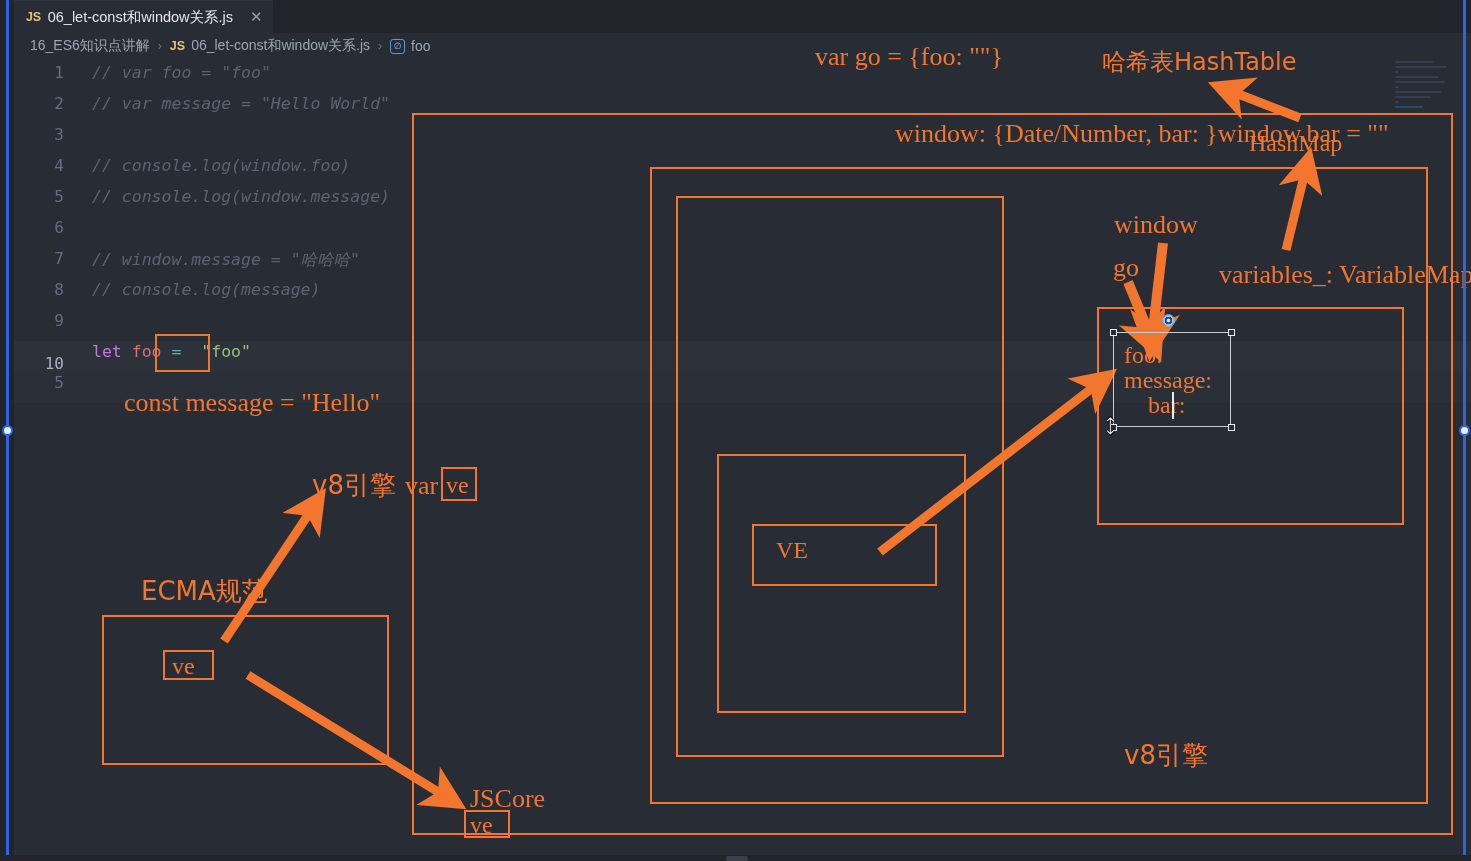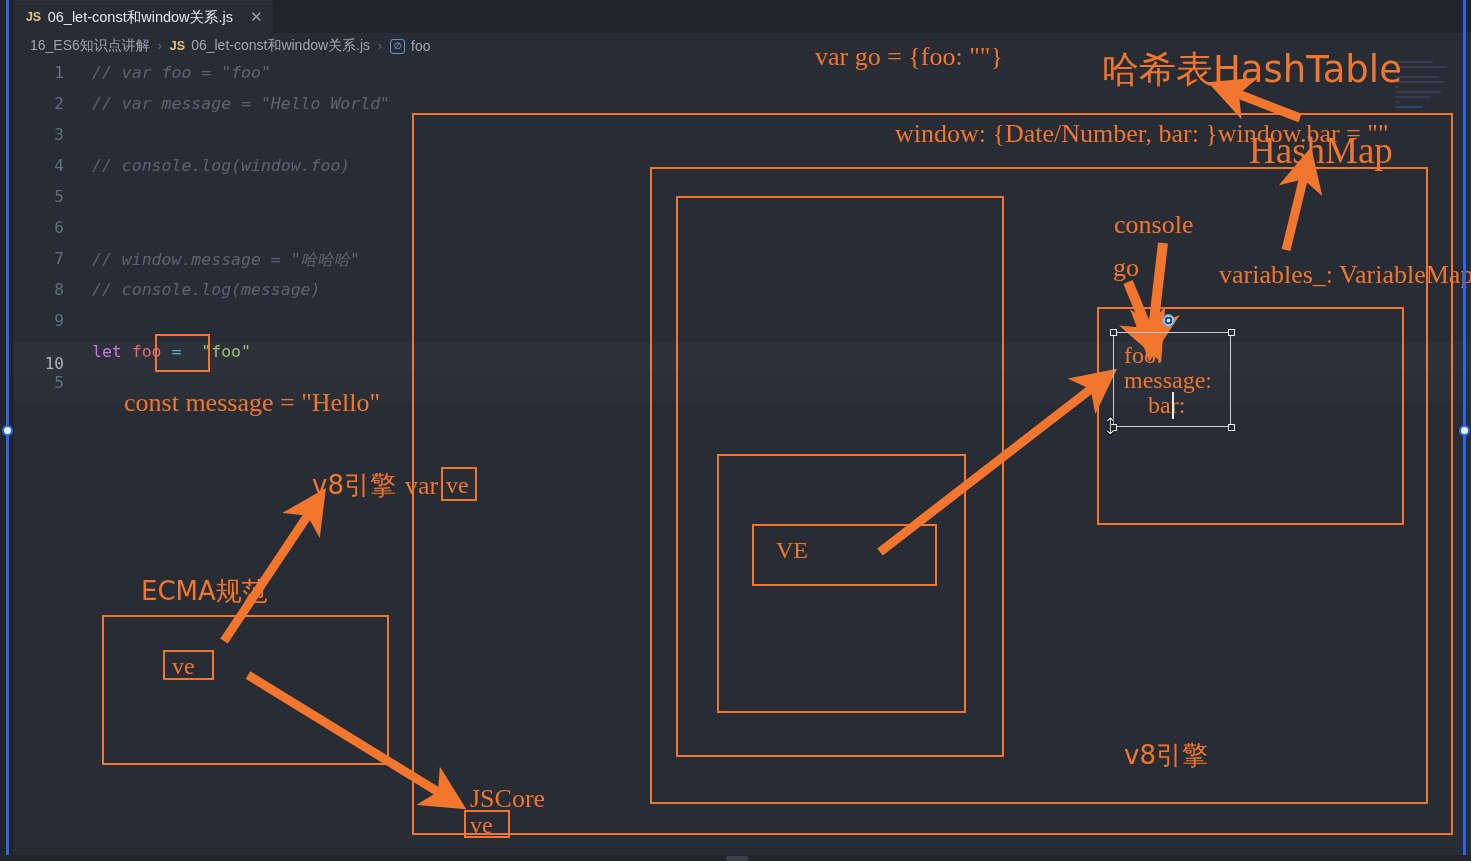--- a/index.html
+++ b/index.html
@@ -101,21 +101,21 @@
 
   .anno {
     position: absolute;
     color: #f2762e;
     font-family: "Liberation Serif", serif;
     white-space: pre;
     line-height: 1.18;
   }
   .anno.sz24 { font-size: 24px; }
   .anno.sz26 { font-size: 26px; }
-  .anno.sz28 { font-size: 37px; }
+  .anno.sz28 { font-size: 24px; }
 
   .anno-cn { font-family: "DejaVu Sans", sans-serif; }
 
   .obox { position: absolute; border: 2.6px solid #f2762e; }
   .obox-thin { position: absolute; border: 2.2px solid #f2762e; }
 
   
   .selbox {
     position: absolute;
     border: 1px solid #c8ccd4;
@@ -209,20 +209,21 @@
       <span class="ln" style="top:190px">7</span>
       <span class="ln" style="top:221px">8</span>
       <span class="ln" style="top:252px">9</span>
       <span class="ln active" style="top:295px">10</span>
       <span class="ln" style="top:314px">5</span>
     </div>
 
     <div class="codeline" style="top:4px">// var foo = "foo"</div>
     <div class="codeline" style="top:35px">// var message = "Hello World"</div>
     <div class="codeline" style="top:97px">// console.log(window.foo)</div>
+    <div class="codeline" style="top:128px">// console.log(window.message)</div>
     <div class="codeline" style="top:190px">// window.message = "哈哈哈"</div>
     <div class="codeline" style="top:221px">// console.log(message)</div>
 
     <div class="codeline plain" style="top:283px"><span class="tok-kw">let</span><span> </span><span class="tok-var">foo</span><span> </span><span class="tok-op">=</span><span>  </span><span class="tok-str">"foo"</span></div>
   </div>
 
   <svg class="overlay" viewBox="0 0 1471 861">
     <defs>
       <marker id="ah" markerWidth="5" markerHeight="5" refX="2.6" refY="2.5" orient="auto">
         <path d="M0,0 L5,2.5 L0,5 L1.3,2.5 z" fill="#f2762e"></path>
@@ -254,21 +255,21 @@
   <div class="obox-thin" style="left:163px; top:650px; width:51px; height:30px;"></div>
   <div class="obox-thin" style="left:441px; top:467px; width:36px; height:34px;"></div>
   <div class="obox-thin" style="left:464px; top:810px; width:46px; height:28px;"></div>
   <div class="obox-thin" style="left:155px; top:334px; width:55px; height:38px;"></div>
 
   <div class="anno sz26" style="left:815px; top:42px;">var go = {foo: ""}</div>
   <div class="anno sz28 anno-cn" style="left:1102px; top:48px;">哈希表HashTable</div>
   <div class="anno sz26" style="left:895px; top:119px;">window: {Date/Number, bar: }window.bar = ""</div>
   <div class="anno sz28" style="left:1249px; top:129px;">HashMap</div>
 
-  <div class="anno sz26" style="left:1114px; top:210px;">console</div>
+  <div class="anno sz26" style="left:1114px; top:210px;">window</div>
   <div class="anno sz26" style="left:1113px; top:253px;text-align:right;">go</div>
   <div class="anno sz26" style="left:1219px; top:260px;">variables_: VariableMap</div>
 
   <div class="anno sz24" style="left:776px; top:536px;">VE</div>
   <div class="anno sz26 anno-cn" style="left:1124px; top:740px;">v8引擎</div>
 
   <div class="anno sz26" style="left:124px; top:388px;">const message = "Hello"</div>
 
   <div class="anno sz26 anno-cn" style="left:312px; top:470px;">v8引擎</div>
   <div class="anno sz26" style="left:405px; top:471px;">var</div>

